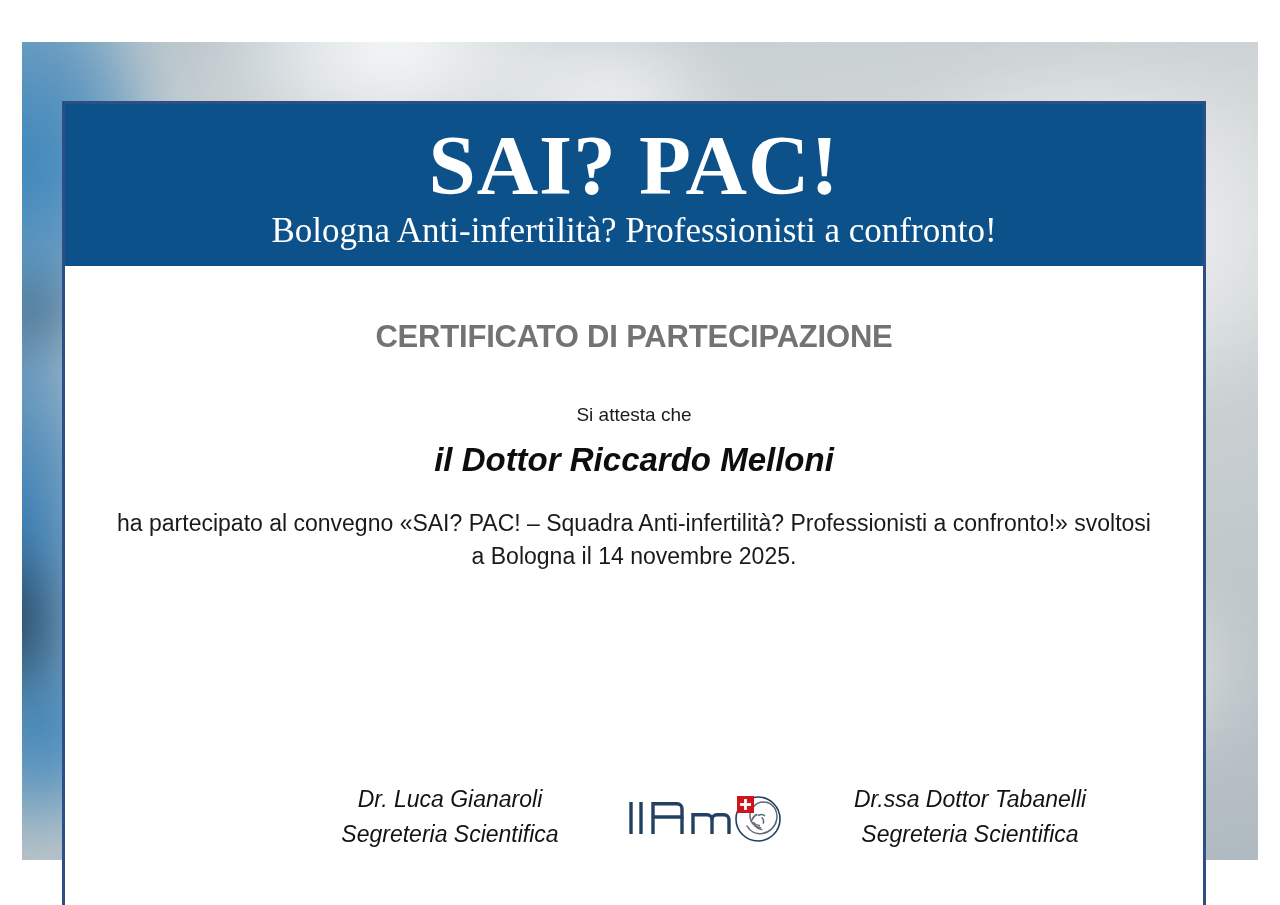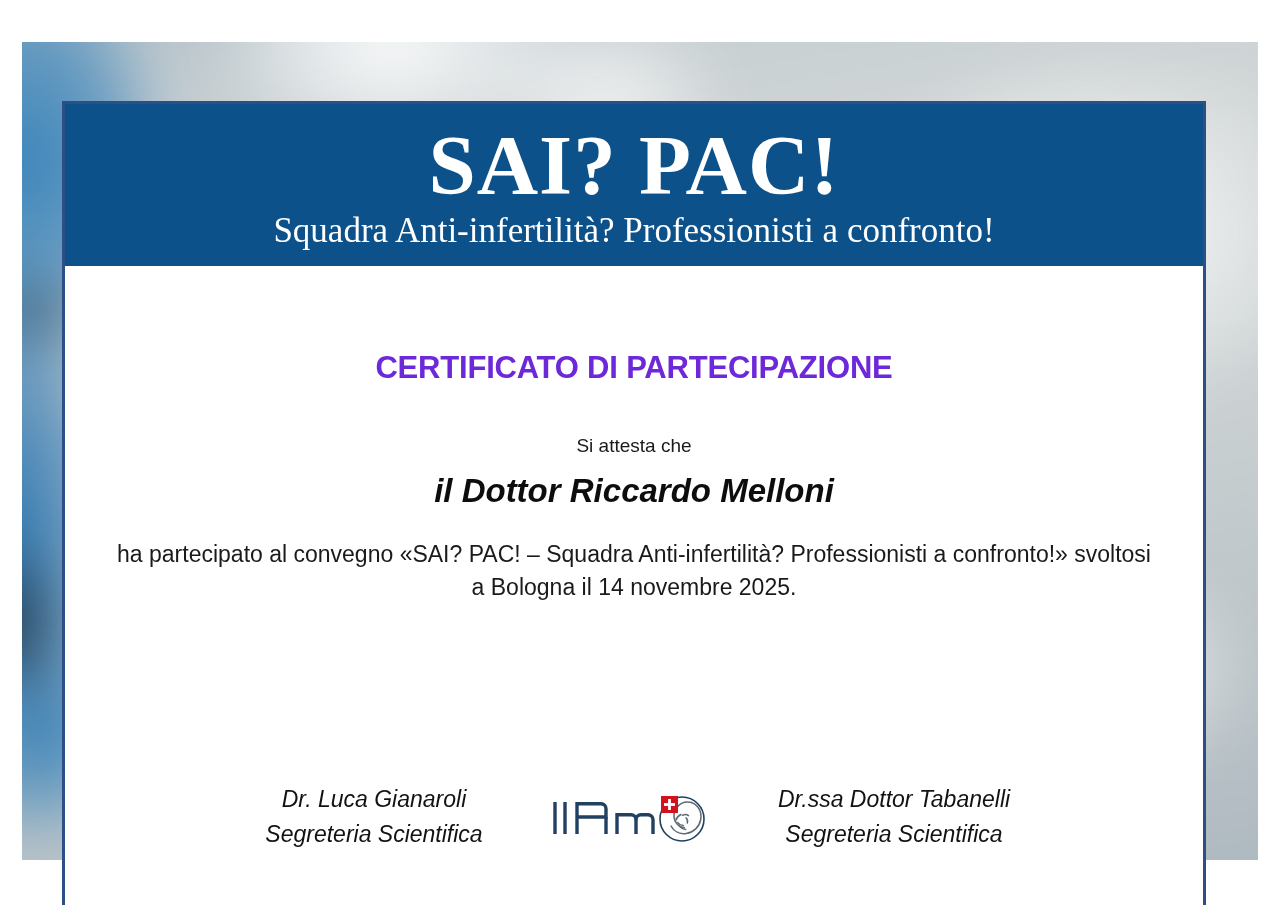--- a/index.html
+++ b/index.html
@@ -125,22 +125,22 @@
     flex-direction: column;
     padding: 0 46px;
   }
 
   .doc-heading {
     text-align: center;
     font-family: "Liberation Sans", sans-serif;
     font-weight: 700;
     font-size: 31px;
     letter-spacing: -0.2px;
-    color: #6d28d9;
-    margin-top: 84px;
+    color: #737373;
+    margin-top: 53px;
   }
 
   .attestation {
     margin-top: 46px;
     text-align: center;
     color: #1a1a1a;
   }
   .attest-lead {
     font-size: 19px;
     line-height: 1.45;
@@ -163,21 +163,21 @@
     padding: 0 6px;
     color: #1a1a1a;
   }
 
   
   .signature-row {
     margin-top: auto;
     margin-bottom: 62px;
     display: flex;
     align-items: center;
-    justify-content: center;
+    justify-content: flex-end;
     padding: 0 22px;
   }
   .signature-block {
     width: 330px;
     text-align: center;
     font-family: "Liberation Sans", sans-serif;
     font-style: italic;
     font-size: 23px;
     line-height: 1.55;
     color: #121212;
@@ -204,21 +204,21 @@
     <div class="photo-layer ph-blue-left" data-name="photo-blue-layer"></div>
     <div class="photo-layer ph-whites" data-name="photo-highlight-layer"></div>
     <div class="photo-layer ph-dark" data-name="photo-shadow-layer"></div>
     <div class="photo-layer ph-skin" data-name="photo-skin-layer"></div>
   </div>
 
   <div class="certificate-card" data-name="certificate-card">
 
     <div class="header-band" data-name="event-header-band">
       <div class="event-title" data-name="event-title">SAI? PAC!</div>
-      <div class="event-subtitle" data-name="event-subtitle">Squadra Anti-infertilità? Professionisti a confronto!</div>
+      <div class="event-subtitle" data-name="event-subtitle">Bologna Anti-infertilità? Professionisti a confronto!</div>
     </div>
 
     <div class="card-body" data-name="certificate-body">
 
       <div class="doc-heading" data-name="certificate-heading">CERTIFICATO DI PARTECIPAZIONE</div>
 
       <div class="attestation" data-name="attestation-block">
         <div class="attest-lead" data-name="attestation-lead">Si attesta che</div>
         <div class="recipient-name" data-name="recipient-name">il Dottor Riccardo Melloni</div>
         <div class="attest-body" data-name="attestation-statement">ha partecipato al convegno «SAI? PAC! – Squadra Anti-infertilità? Professionisti a confronto!» svoltosi a Bologna il 14 novembre 2025.</div>

